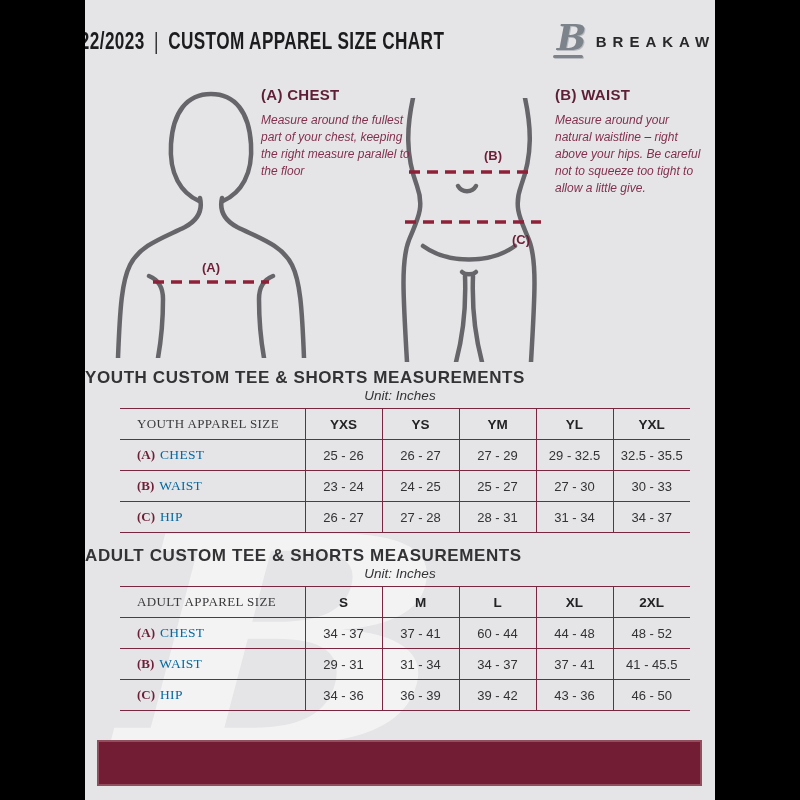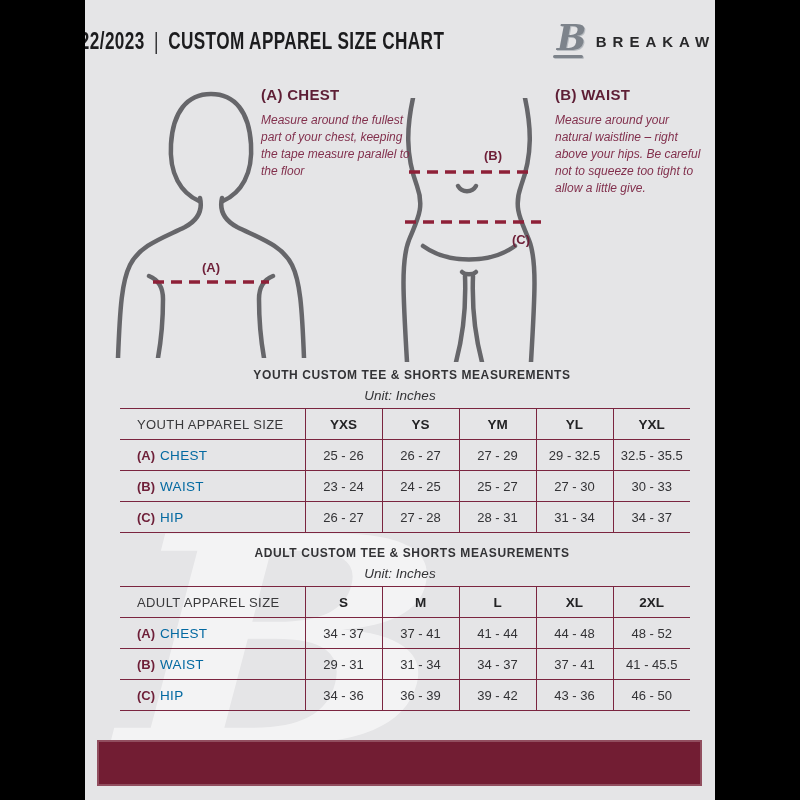--- a/index.html
+++ b/index.html
@@ -22,35 +22,35 @@
   .fig-chest{left:26px;top:84px;}
   .fig-hips{left:308px;top:98px;}
   .guide-text{position:absolute;z-index:2;color:#82304d;}
   .guide-chest{left:176px;top:86px;width:150px;}
   .guide-waist{left:470px;top:86px;width:154px;}
   .guide-hips{left:470px;top:222px;width:158px;}
   .guide-heading{font-size:15px;font-weight:700;letter-spacing:.3px;color:#5e1e35;margin:0 0 9px 0;}
   .guide-body{font-size:12px;font-style:italic;line-height:1.42;margin:0;white-space:pre-line;}
 
   
-  .section-title{position:absolute;left:0;width:100%;text-align:center;font-size:12px;font-weight:700;letter-spacing:.6px;color:#333336;z-index:2;padding-left:12px;}
+  .section-title{position:absolute;left:0;width:100%;text-align:left;font-size:17px;font-weight:700;letter-spacing:.6px;color:#333336;z-index:2;}
   .section-unit{position:absolute;left:0;width:100%;text-align:center;font-size:13.5px;font-style:italic;color:#333336;z-index:2;}
   .yt-title{top:368px;} .yt-unit{top:388px;}
   .at-title{top:546px;} .at-unit{top:566px;}
 
   
   .size-table{position:absolute;left:35px;width:570px;border-collapse:collapse;table-layout:fixed;z-index:2;}
   .yt-table{top:408px;} .at-table{top:586px;}
   .size-table col.c-label{width:185px;} .size-table col.c-size{width:77px;}
   .size-table tr{height:31px;border-top:1.8px solid #7b2540;}
   .size-table tr:last-child{border-bottom:1.8px solid #7b2540;}
   .size-table th+th,.size-table td+td{border-left:1.5px solid #7b2540;margin-left:30px;}
   .size-table th,.size-table td{padding:0;text-align:center;font-size:13px;color:#333336;font-weight:400;}
   .size-table th{font-weight:700;font-size:13.5px;color:#232325;}
-  .size-table .label-col{text-align:left;padding-left:17px;}
+  .size-table .label-col{text-align:left;padding-left:17px;font-family:Liberation Serif, serif;}
   .size-table th.label-col{font-weight:400;font-size:13px;letter-spacing:.4px;color:#39393b;}
   .marker{font-weight:700;color:#6e1f38;}
   .rowlabel{margin-left:5px;color:#0369a1;font-size:13.5px;letter-spacing:.3px;}
 
   
   .watermark{position:absolute;left:34px;top:498px;font-family:"DejaVu Serif",serif;font-style:italic;font-weight:700;font-size:290px;line-height:1;color:rgba(255,255,255,.55);transform:scaleX(1.35);transform-origin:left top;z-index:0;}
   .footer-bar{position:absolute;left:12px;right:13px;bottom:14px;height:46px;background:#721d33;box-shadow:inset 0 0 0 2px rgba(255,255,255,.22);z-index:3;}
 
   svg .outline{fill:none;stroke:#66666a;stroke-width:4.5;stroke-linecap:round;}
   svg .dash{stroke:#8e2038;stroke-width:3.4;stroke-dasharray:11 7;}
@@ -98,21 +98,21 @@
       <path class="outline" d="M72 178 C73 205 70 238 63 264" stroke-width="3.4"></path>
       <path class="outline" d="M80 178 C79 205 82 238 89 264" stroke-width="3.4"></path>
       <line class="dash" x1="16" y1="74" x2="136" y2="74"></line>
       <text class="fig-label" x="100" y="62" text-anchor="middle">(B)</text>
       <line class="dash" x1="12" y1="124" x2="148" y2="124"></line>
       <text class="fig-label" x="128" y="146" text-anchor="middle">(C)</text>
     </svg>
 
     <div class="guide-text guide-chest">
       <p class="guide-heading">(A) CHEST</p>
-      <p class="guide-body">Measure around the fullest part of your chest, keeping the tape measure parallel to the floor</p>
+      <p class="guide-body">Measure around the fullest part of your chest, keeping the right measure parallel to the floor</p>
     </div>
     <div class="guide-text guide-waist">
       <p class="guide-heading">(B) WAIST</p>
       <p class="guide-body">Measure around your natural waistline – right above your hips. Be careful not to squeeze too tight to allow a little give.</p>
     </div>
 
     <div class="section-title yt-title">YOUTH CUSTOM TEE &amp; SHORTS MEASUREMENTS</div>
     <div class="section-unit yt-unit">Unit: Inches</div>
     <table class="size-table yt-table">
       <colgroup>
@@ -176,21 +176,21 @@
         <th>S</th>
         <th>M</th>
         <th>L</th>
         <th>XL</th>
         <th>2XL</th>
       </tr>
       <tr>
         <td class="label-col"><span class="marker">(A)</span><span class="rowlabel">CHEST</span></td>
         <td>34 - 37</td>
         <td>37 - 41</td>
-        <td>41 - 44</td>
+        <td>60 - 44</td>
         <td>44 - 48</td>
         <td>48 - 52</td>
       </tr>
       <tr>
         <td class="label-col"><span class="marker">(B)</span><span class="rowlabel">WAIST</span></td>
         <td>29 - 31</td>
         <td>31 - 34</td>
         <td>34 - 37</td>
         <td>37 - 41</td>
         <td>41 - 45.5</td>

